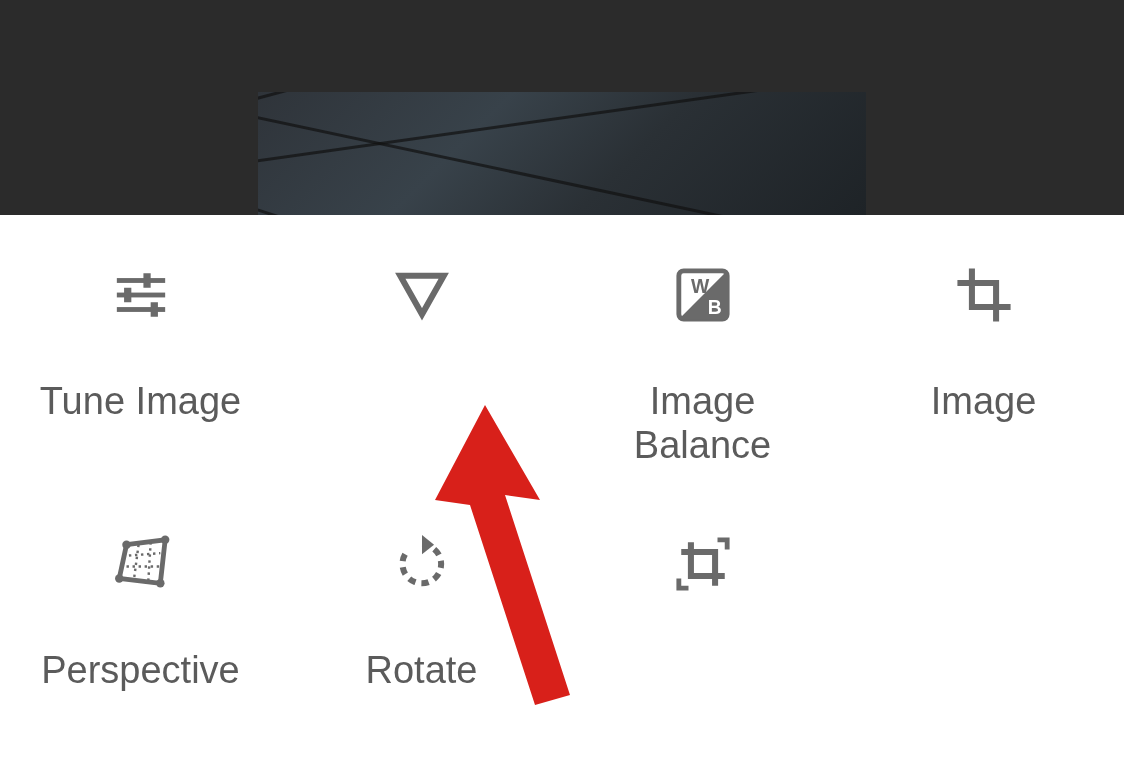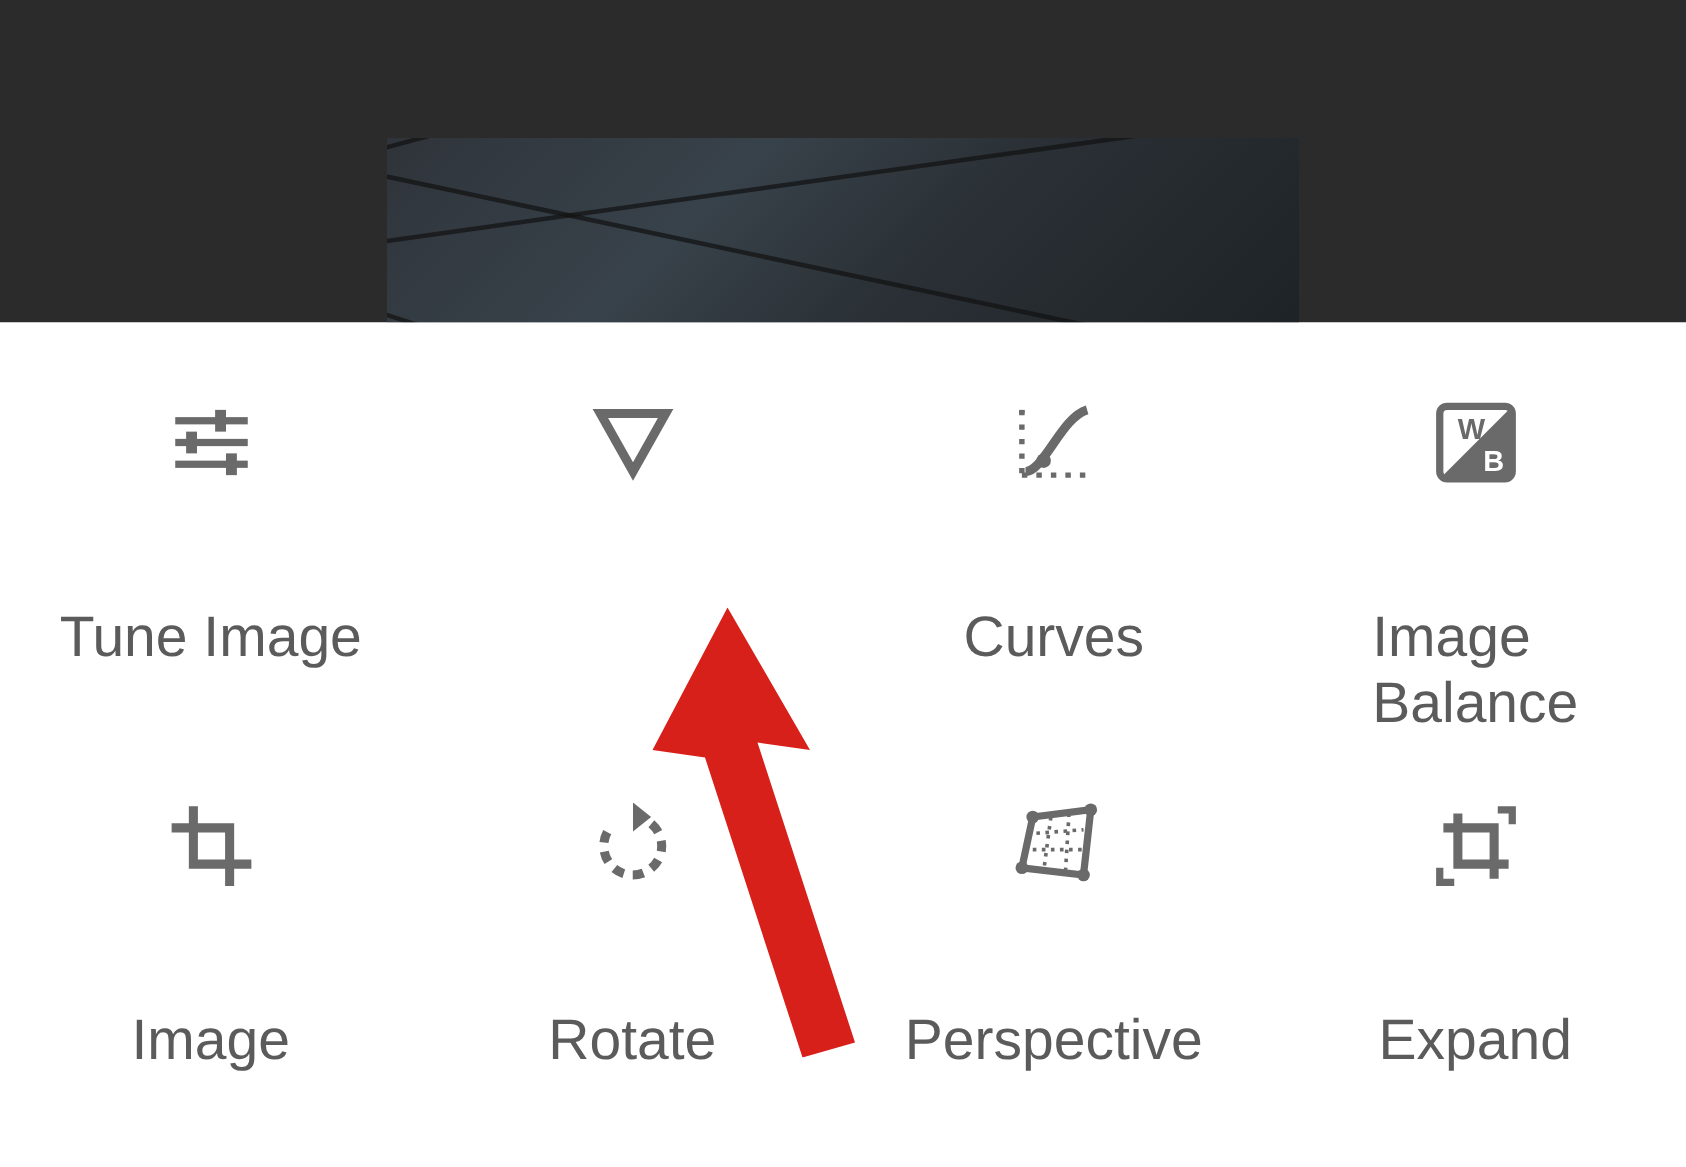--- a/index.html
+++ b/index.html
@@ -64,24 +64,24 @@
     display: flex;
     align-items: center;
     justify-content: center;
     margin-top: 10px;
   }
   .tool svg {
     width: 58px;
     height: 58px;
   }
   .tool .label {
-    margin-top: 64px;
+    margin-top: 40px;
     font-size: 38px;
     color: #5b5b5b;
-    text-align: left;
+    text-align: center;
     line-height: 1.15;
     font-weight: 400;
     white-space: pre-line;
   }
   
   .arrow {
     position: absolute;
     left: 430px;
     top: 405px;
     width: 180px;
@@ -120,34 +120,20 @@
       </div>
 
       <div class="tool">
         <div class="icon-wrap">
           <svg viewBox="0 0 48 48" fill="none" stroke="#6a6a6a" stroke-width="5">
             <polygon points="6,8 42,8 24,40"></polygon>
           </svg>
         </div>
       </div>
 
-      <div class="tool">
-        <div class="icon-wrap">
-          <svg viewBox="0 0 48 48">
-            <g stroke="#6a6a6a" stroke-width="3" fill="none">
-              <line x1="6" y1="6" x2="6" y2="8" stroke-dasharray="2 4"></line>
-              <line x1="6" y1="6" x2="6" y2="42" stroke-dasharray="3 5"></line>
-              <line x1="6" y1="42" x2="42" y2="42" stroke-dasharray="3 5"></line>
-            </g>
-            <path d="M8 40 C 18 40 28 10 42 6" stroke="#6a6a6a" stroke-width="5" fill="none"></path>
-            <circle cx="18" cy="34" r="4" fill="#6a6a6a"></circle>
-          </svg>
-        </div>
-        <div class="label">Curves</div>
-      </div>
 
       <div class="tool">
         <div class="icon-wrap">
           <svg viewBox="0 0 48 48">
             <rect x="4" y="4" width="40" height="40" rx="4" fill="none" stroke="#6a6a6a" stroke-width="4"></rect>
             <path d="M44 4 L4 44 L44 44 Z" fill="#6a6a6a"></path>
             <text x="14" y="22" font-size="16" font-family="Arial" fill="#6a6a6a" font-weight="bold">W</text>
             <text x="28" y="40" font-size="16" font-family="Arial" fill="#ffffff" font-weight="bold">B</text>
           </svg>
         </div>
@@ -156,30 +142,20 @@
       </div>
 
       <div class="tool">
         <div class="icon-wrap">
           <svg viewBox="0 0 48 48" fill="none" stroke="#6a6a6a" stroke-width="5">
             <path d="M14 2 L14 34 L46 34"></path>
             <path d="M2 14 L34 14 L34 46"></path>
           </svg>
         </div>
         <div class="label">Image</div>
-      </div>
-
-      <div class="tool">
-        <div class="icon-wrap">
-          <svg viewBox="0 0 48 48">
-            <path d="M24 8 A16 16 0 1 1 10 16" fill="none" stroke="#6a6a6a" stroke-width="5" stroke-dasharray="6 5"></path>
-            <polygon points="24,0 24,16 34,8" fill="#6a6a6a"></polygon>
-          </svg>
-        </div>
-        <div class="label">Rotate</div>
       </div>
 
       <div class="tool">
         <div class="icon-wrap">
           <svg viewBox="0 0 48 48">
             <polygon points="12,8 44,4 40,40 6,36" fill="none" stroke="#6a6a6a" stroke-width="4"></polygon>
             <circle cx="12" cy="8" r="3.5" fill="#6a6a6a"></circle>
             <circle cx="44" cy="4" r="3.5" fill="#6a6a6a"></circle>
             <circle cx="40" cy="40" r="3.5" fill="#6a6a6a"></circle>
             <circle cx="6" cy="36" r="3.5" fill="#6a6a6a"></circle>
@@ -189,28 +165,37 @@
               <line x1="22" y1="8" x2="18" y2="38"></line>
               <line x1="32" y1="6" x2="30" y2="39"></line>
             </g>
           </svg>
         </div>
         <div class="label">Perspective</div>
       </div>
 
       <div class="tool">
         <div class="icon-wrap">
+          <svg viewBox="0 0 48 48">
+            <path d="M24 8 A16 16 0 1 1 10 16" fill="none" stroke="#6a6a6a" stroke-width="5" stroke-dasharray="6 5"></path>
+            <polygon points="24,0 24,16 34,8" fill="#6a6a6a"></polygon>
+          </svg>
+        </div>
+        <div class="label">Rotate</div>
+      </div>
+
+      <div class="tool">
+        <div class="icon-wrap">
           <svg viewBox="0 0 48 48" fill="none" stroke="#6a6a6a" stroke-width="5">
             <path d="M14 6 L14 34 L42 34"></path>
             <path d="M6 14 L34 14 L34 42"></path>
             <path d="M36 4 L44 4 L44 12" stroke-width="4"></path>
             <path d="M4 36 L4 44 L12 44" stroke-width="4"></path>
           </svg>
         </div>
-        <div class="label">Expand</div>
       </div>
 
     </div>
   </div>
 
   <svg class="arrow" viewBox="0 0 180 300">
     <polygon points="55,0 110,95 75,90 140,290 105,300 40,100 5,95" fill="#d8201a"></polygon>
   </svg>
 
 </div>

